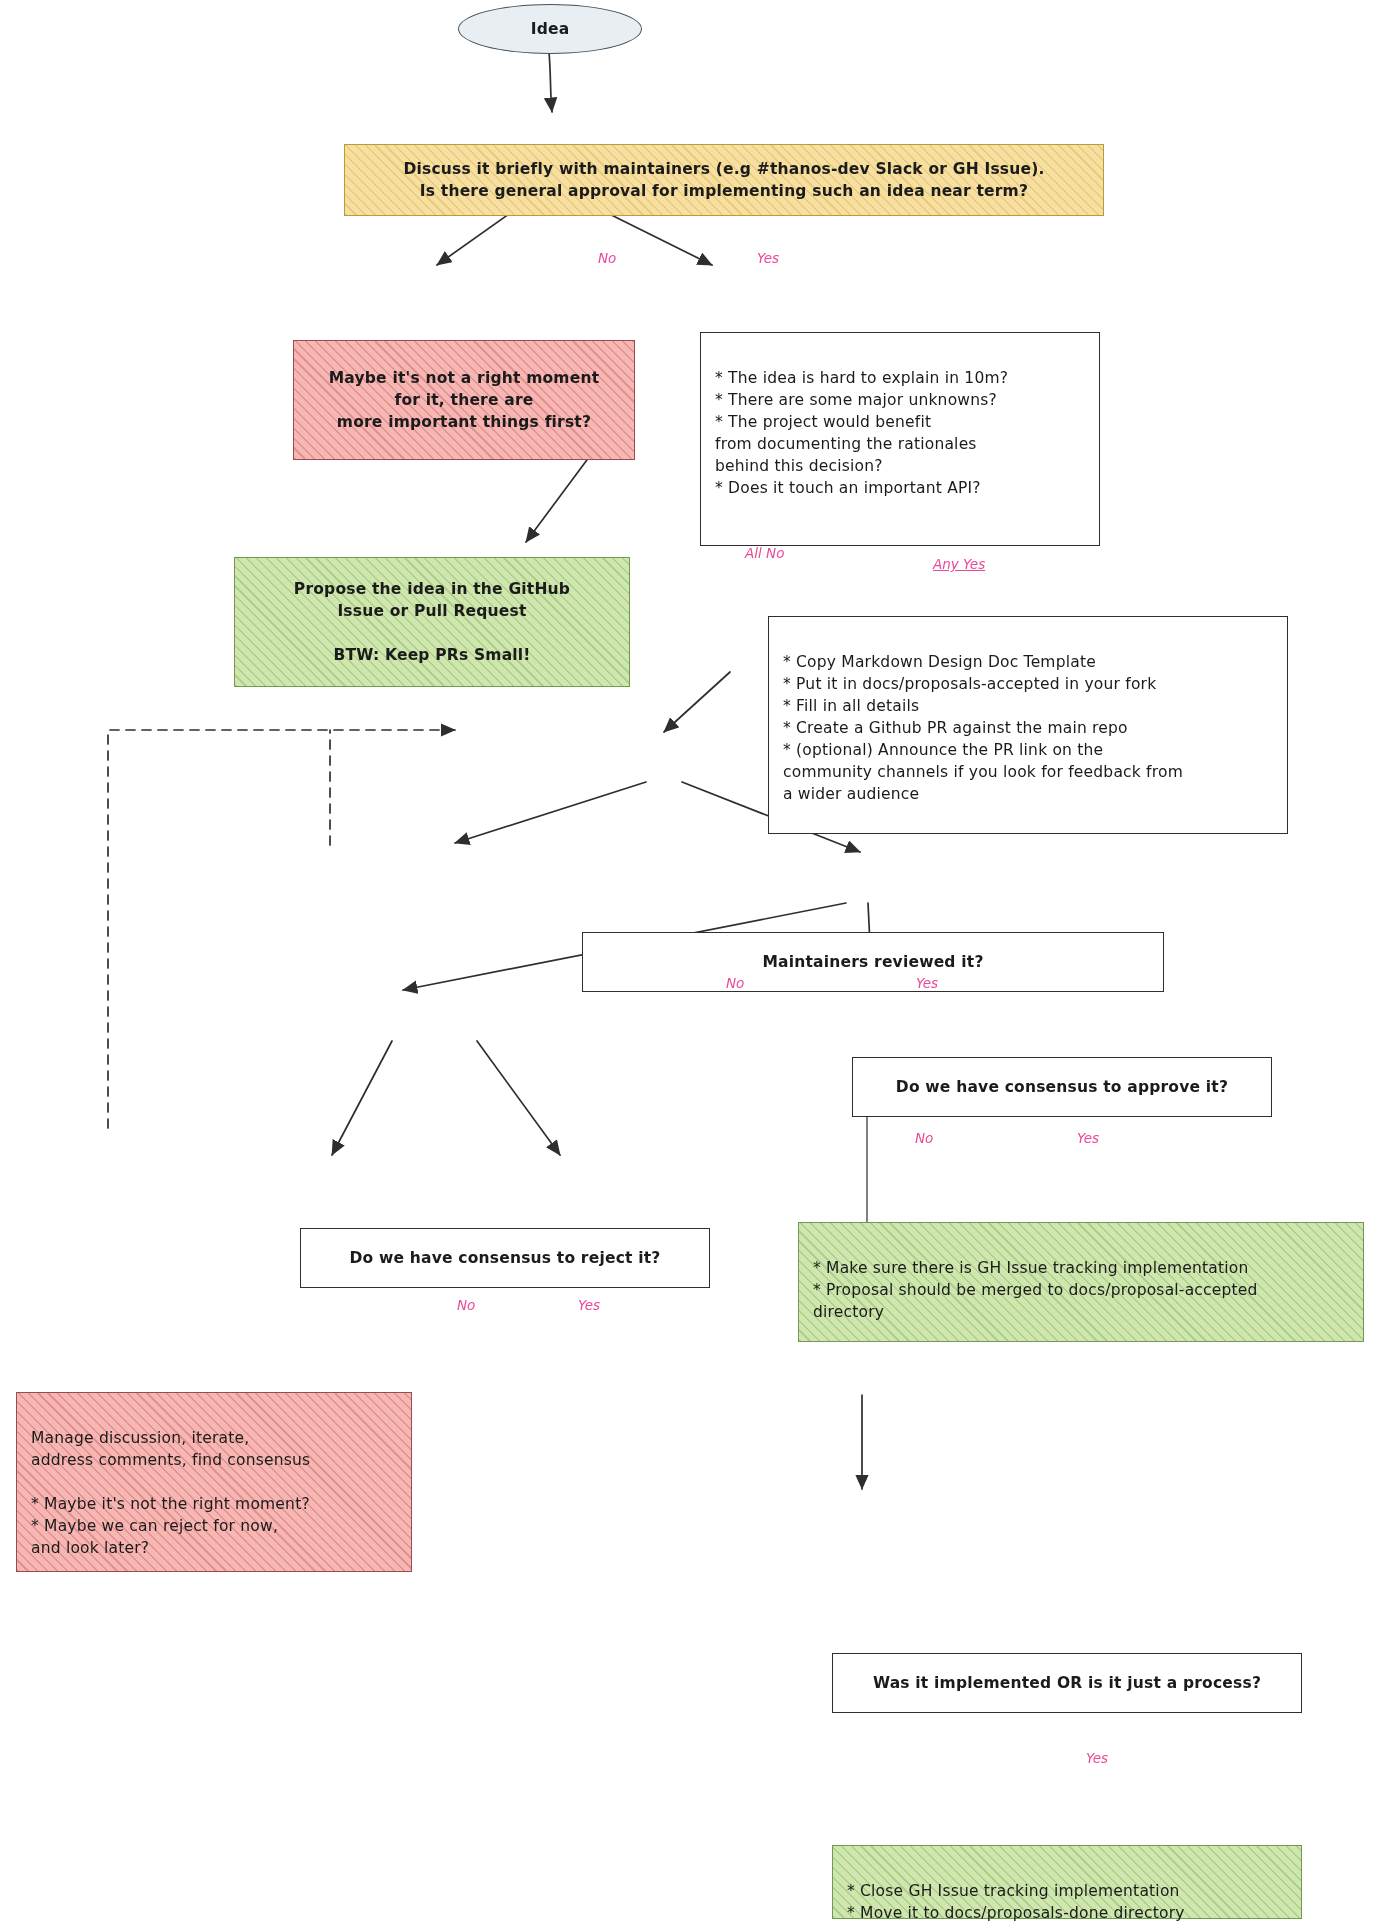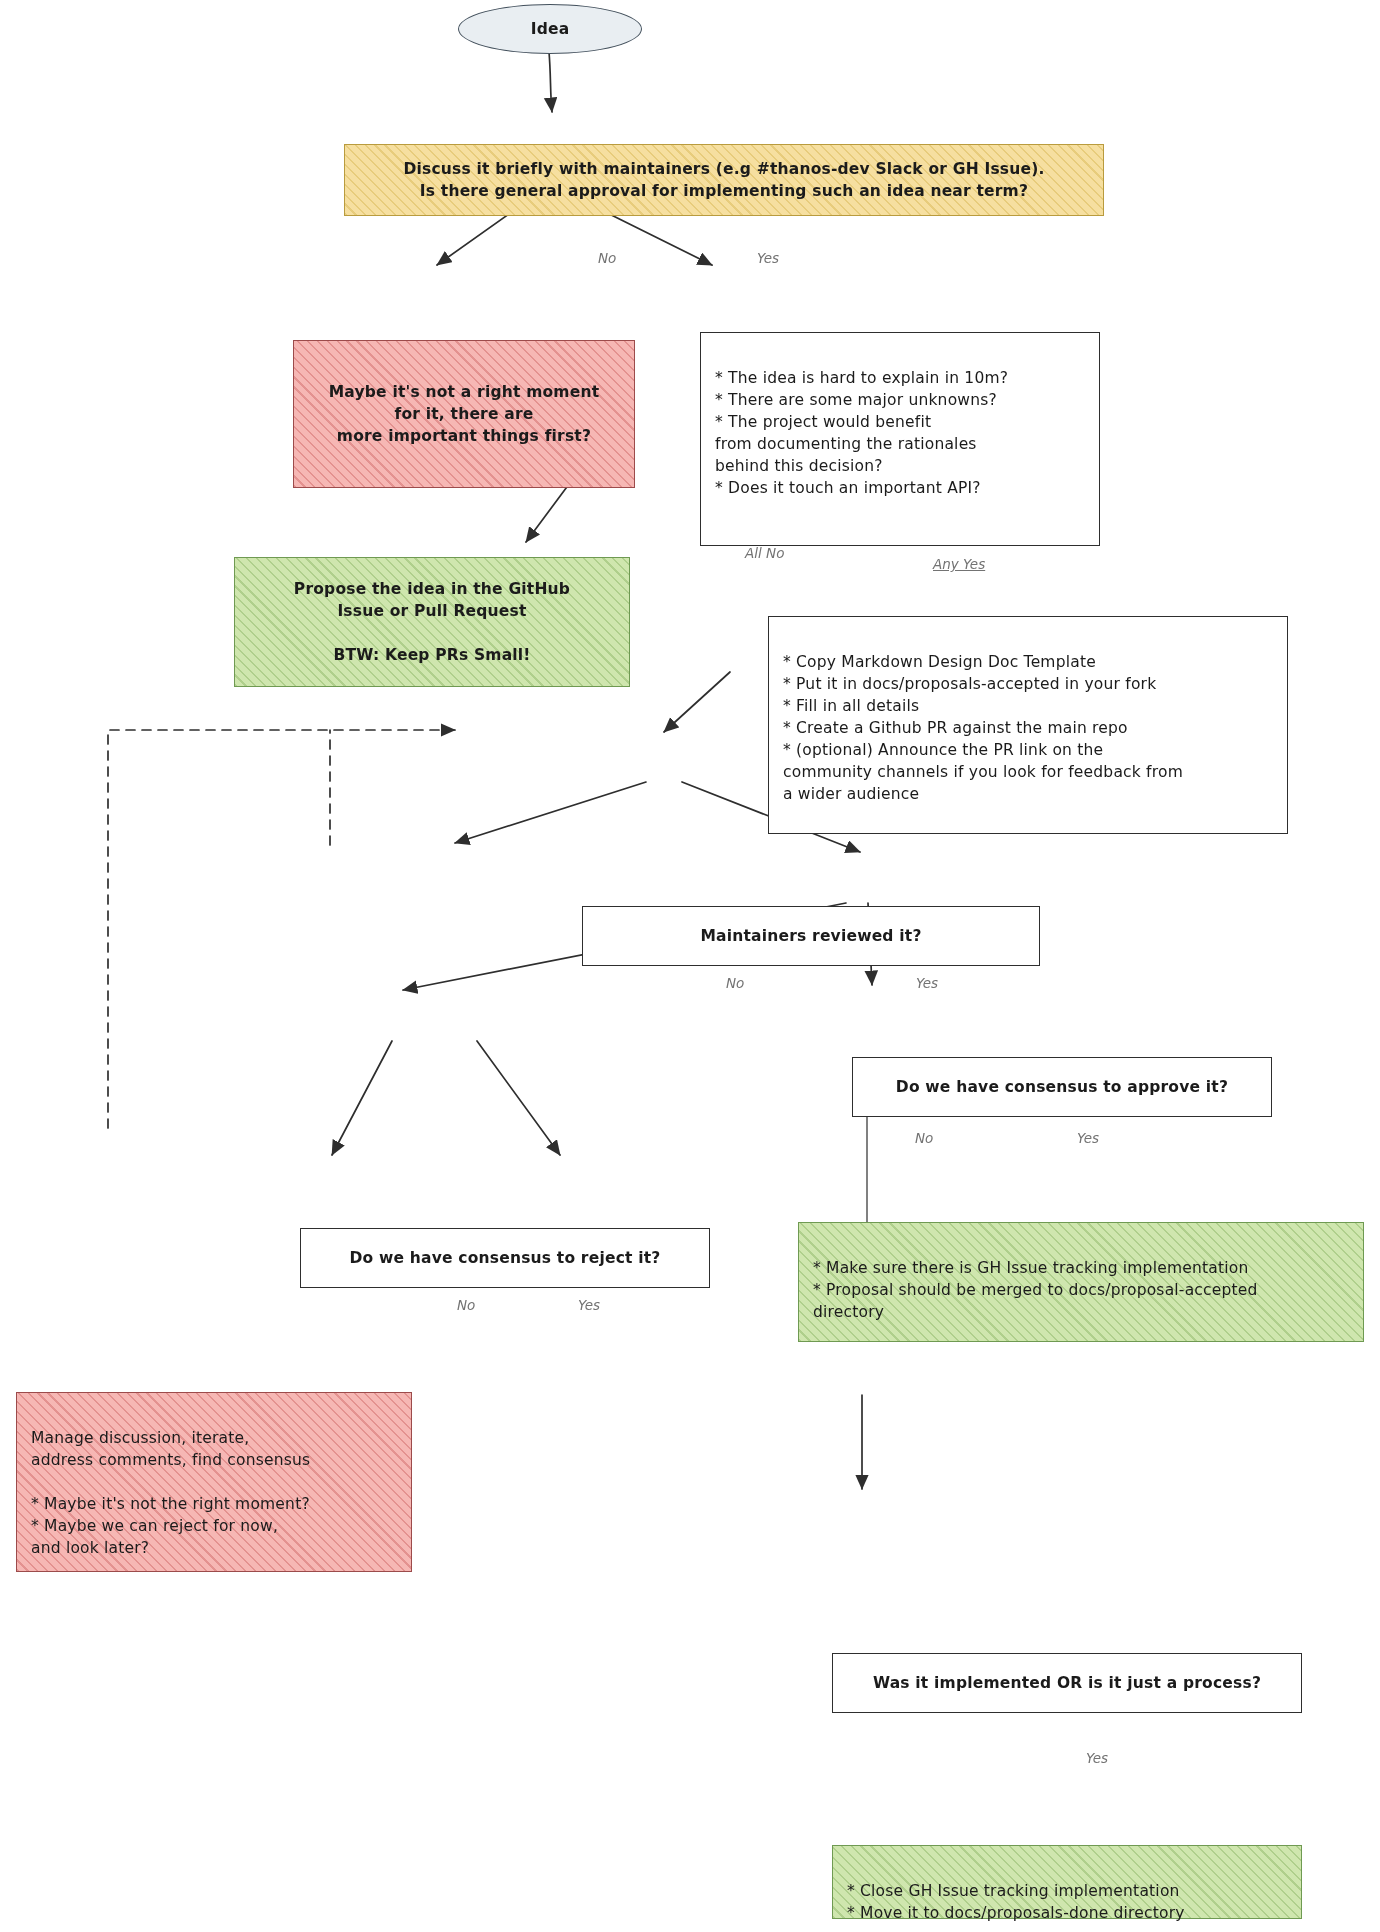--- a/index.html
+++ b/index.html
@@ -70,21 +70,21 @@
   }
   .node.ellipse {
     border-radius: 50%;
     background: #e9eef2;
     border-color: #43505c;
   }
   .edge-label {
     position: absolute;
     font-size: 13.5px;
     font-style: italic;
-    color: #737373;
+    color: #ec4899;
     white-space: nowrap;
   }
 </style>
 </head>
 <body>
 
 <div id="canvas">
 
   <svg class="edges" viewBox="0 0 1380 1932">
     <defs>
@@ -135,21 +135,21 @@
 
   <div class="node ellipse center" style="left:458px; top:4px; width:184px; height:50px;">
     <span>Idea</span>
   </div>
 
   <div class="node yellow center" style="left:344px; top:144px; width:760px; height:72px; padding:8px 12px;">
     <span>Discuss it briefly with maintainers (e.g #thanos-dev Slack or GH Issue).
 Is there general approval for implementing such an idea near term?</span>
   </div>
 
-  <div class="node red center" style="left:293px; top:340px; width:342px; height:148px; padding:8px 12px;">
+  <div class="node red center" style="left:293px; top:340px; width:342px; height:120px; padding:8px 12px;">
     <span>Maybe it's not a right moment
 for it, there are
 more important things first?</span>
   </div>
 
   <div class="node plain left" style="left:700px; top:332px; width:400px; height:214px;">
     <span>* The idea is hard to explain in 10m?
 * There are some major unknowns?
 * The project would benefit
 from documenting the rationales
@@ -167,21 +167,21 @@
   <div class="node plain left" style="left:768px; top:616px; width:520px; height:218px;">
     <span>* Copy Markdown Design Doc Template
 * Put it in docs/proposals-accepted in your fork
 * Fill in all details
 * Create a Github PR against the main repo
 * (optional) Announce the PR link on the
 community channels if you look for feedback from
  a wider audience</span>
   </div>
 
-  <div class="node plain center" style="left:582px; top:906px; width:458px; height:60px;">
+  <div class="node plain center" style="left:582px; top:932px; width:582px; height:60px;">
     <span>Maintainers reviewed it?</span>
   </div>
 
 
   <div class="node plain center" style="left:852px; top:1057px; width:420px; height:60px;">
     <span>Do we have consensus to approve it?</span>
   </div>
 
   <div class="node plain center" style="left:300px; top:1228px; width:410px; height:60px;">
     <span>Do we have consensus to reject it?</span>

